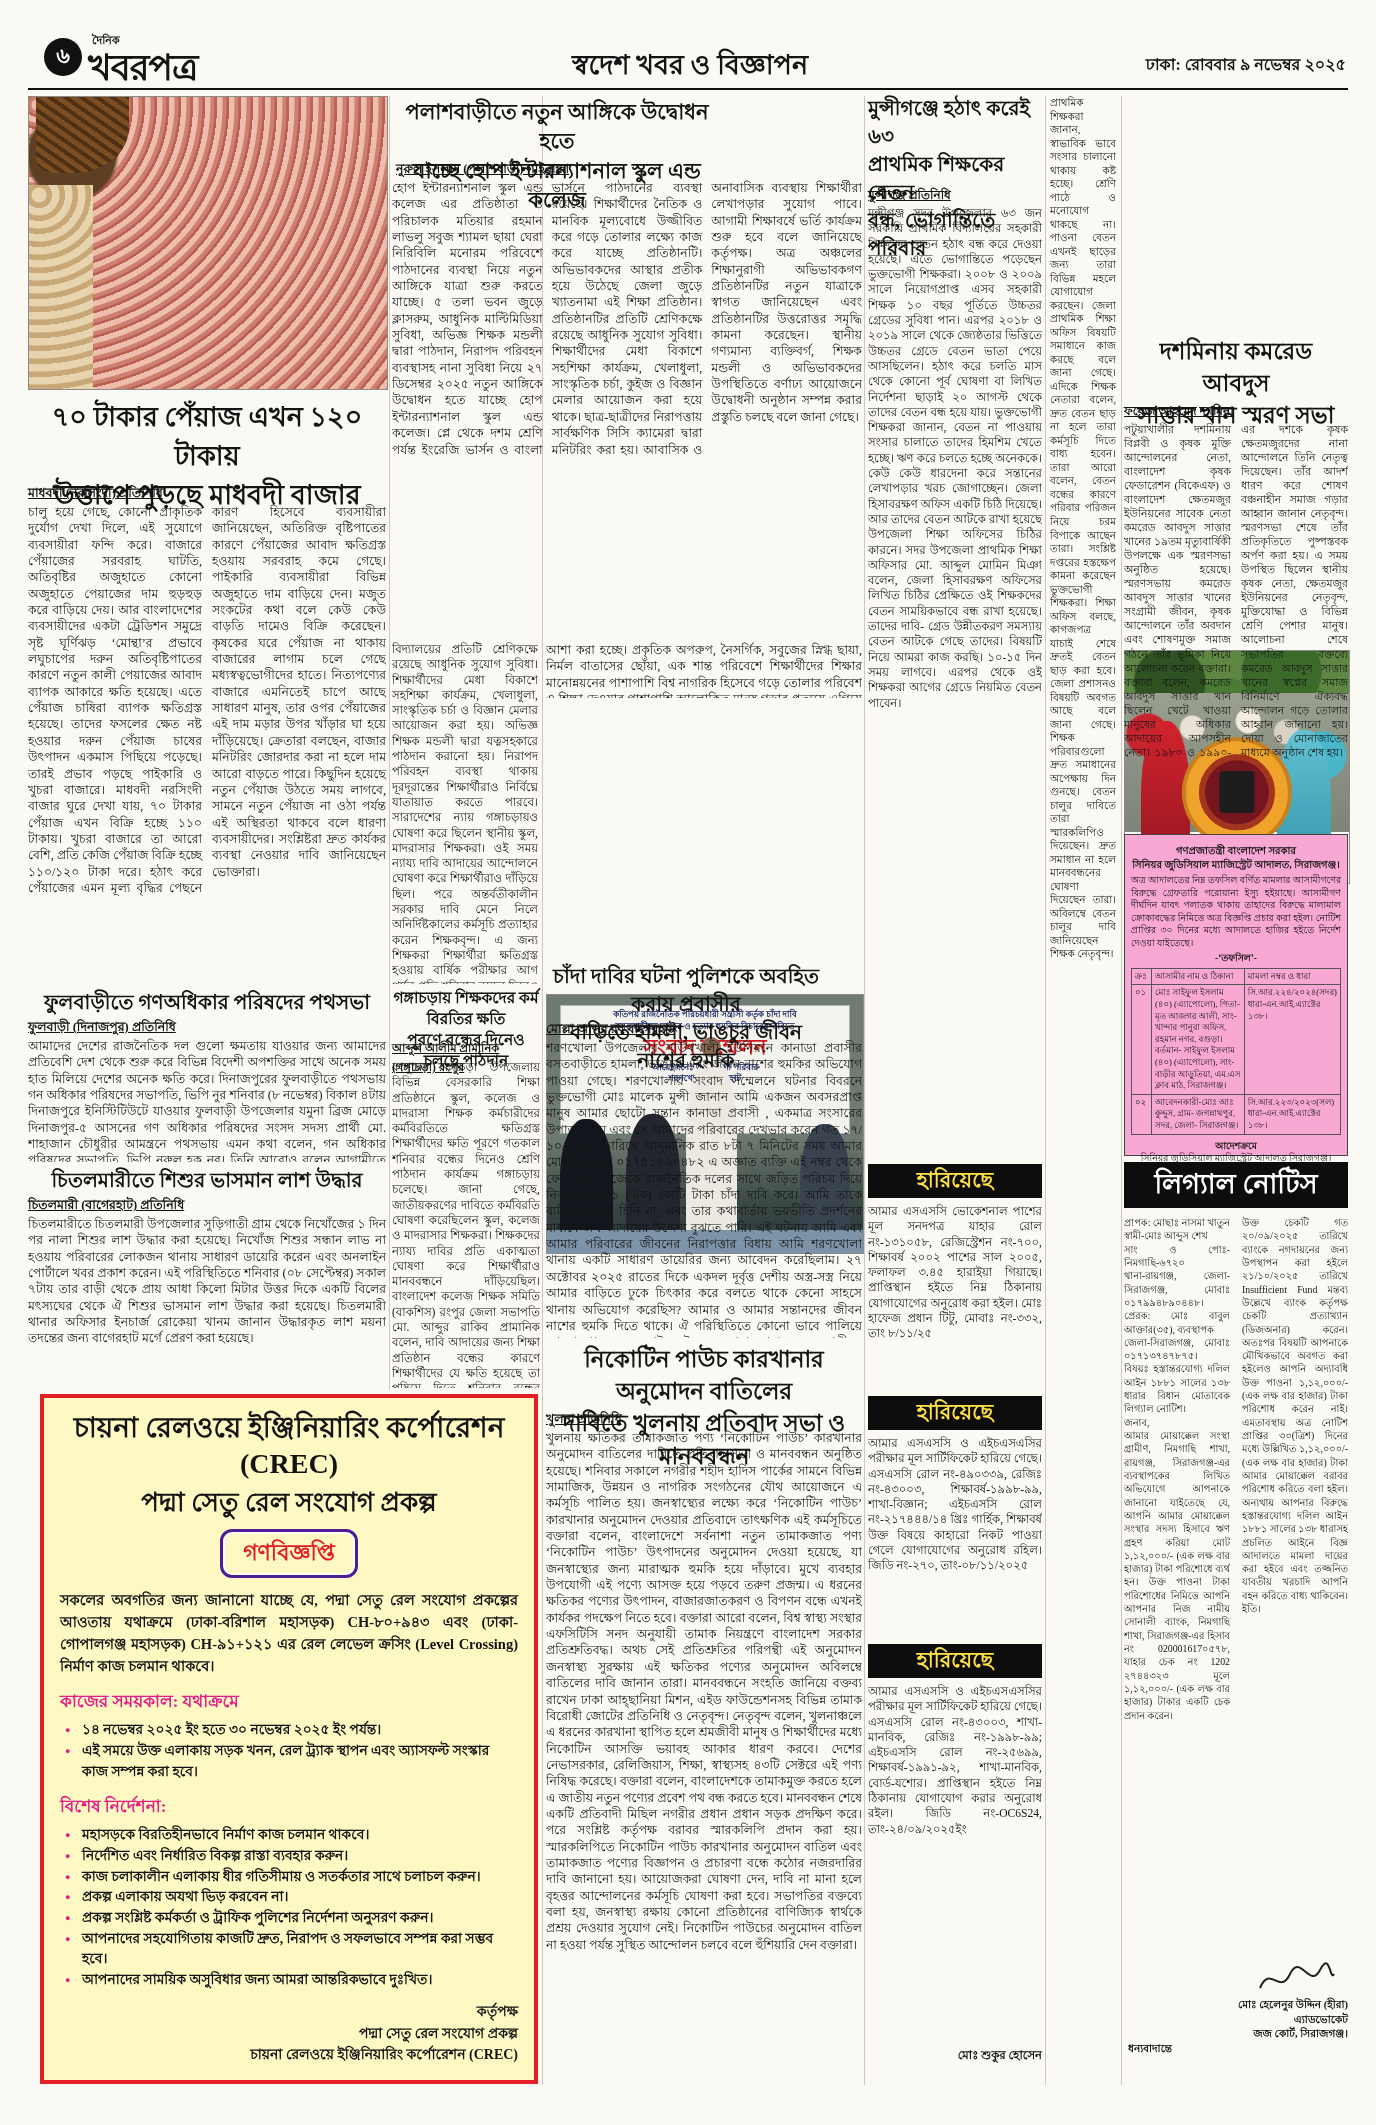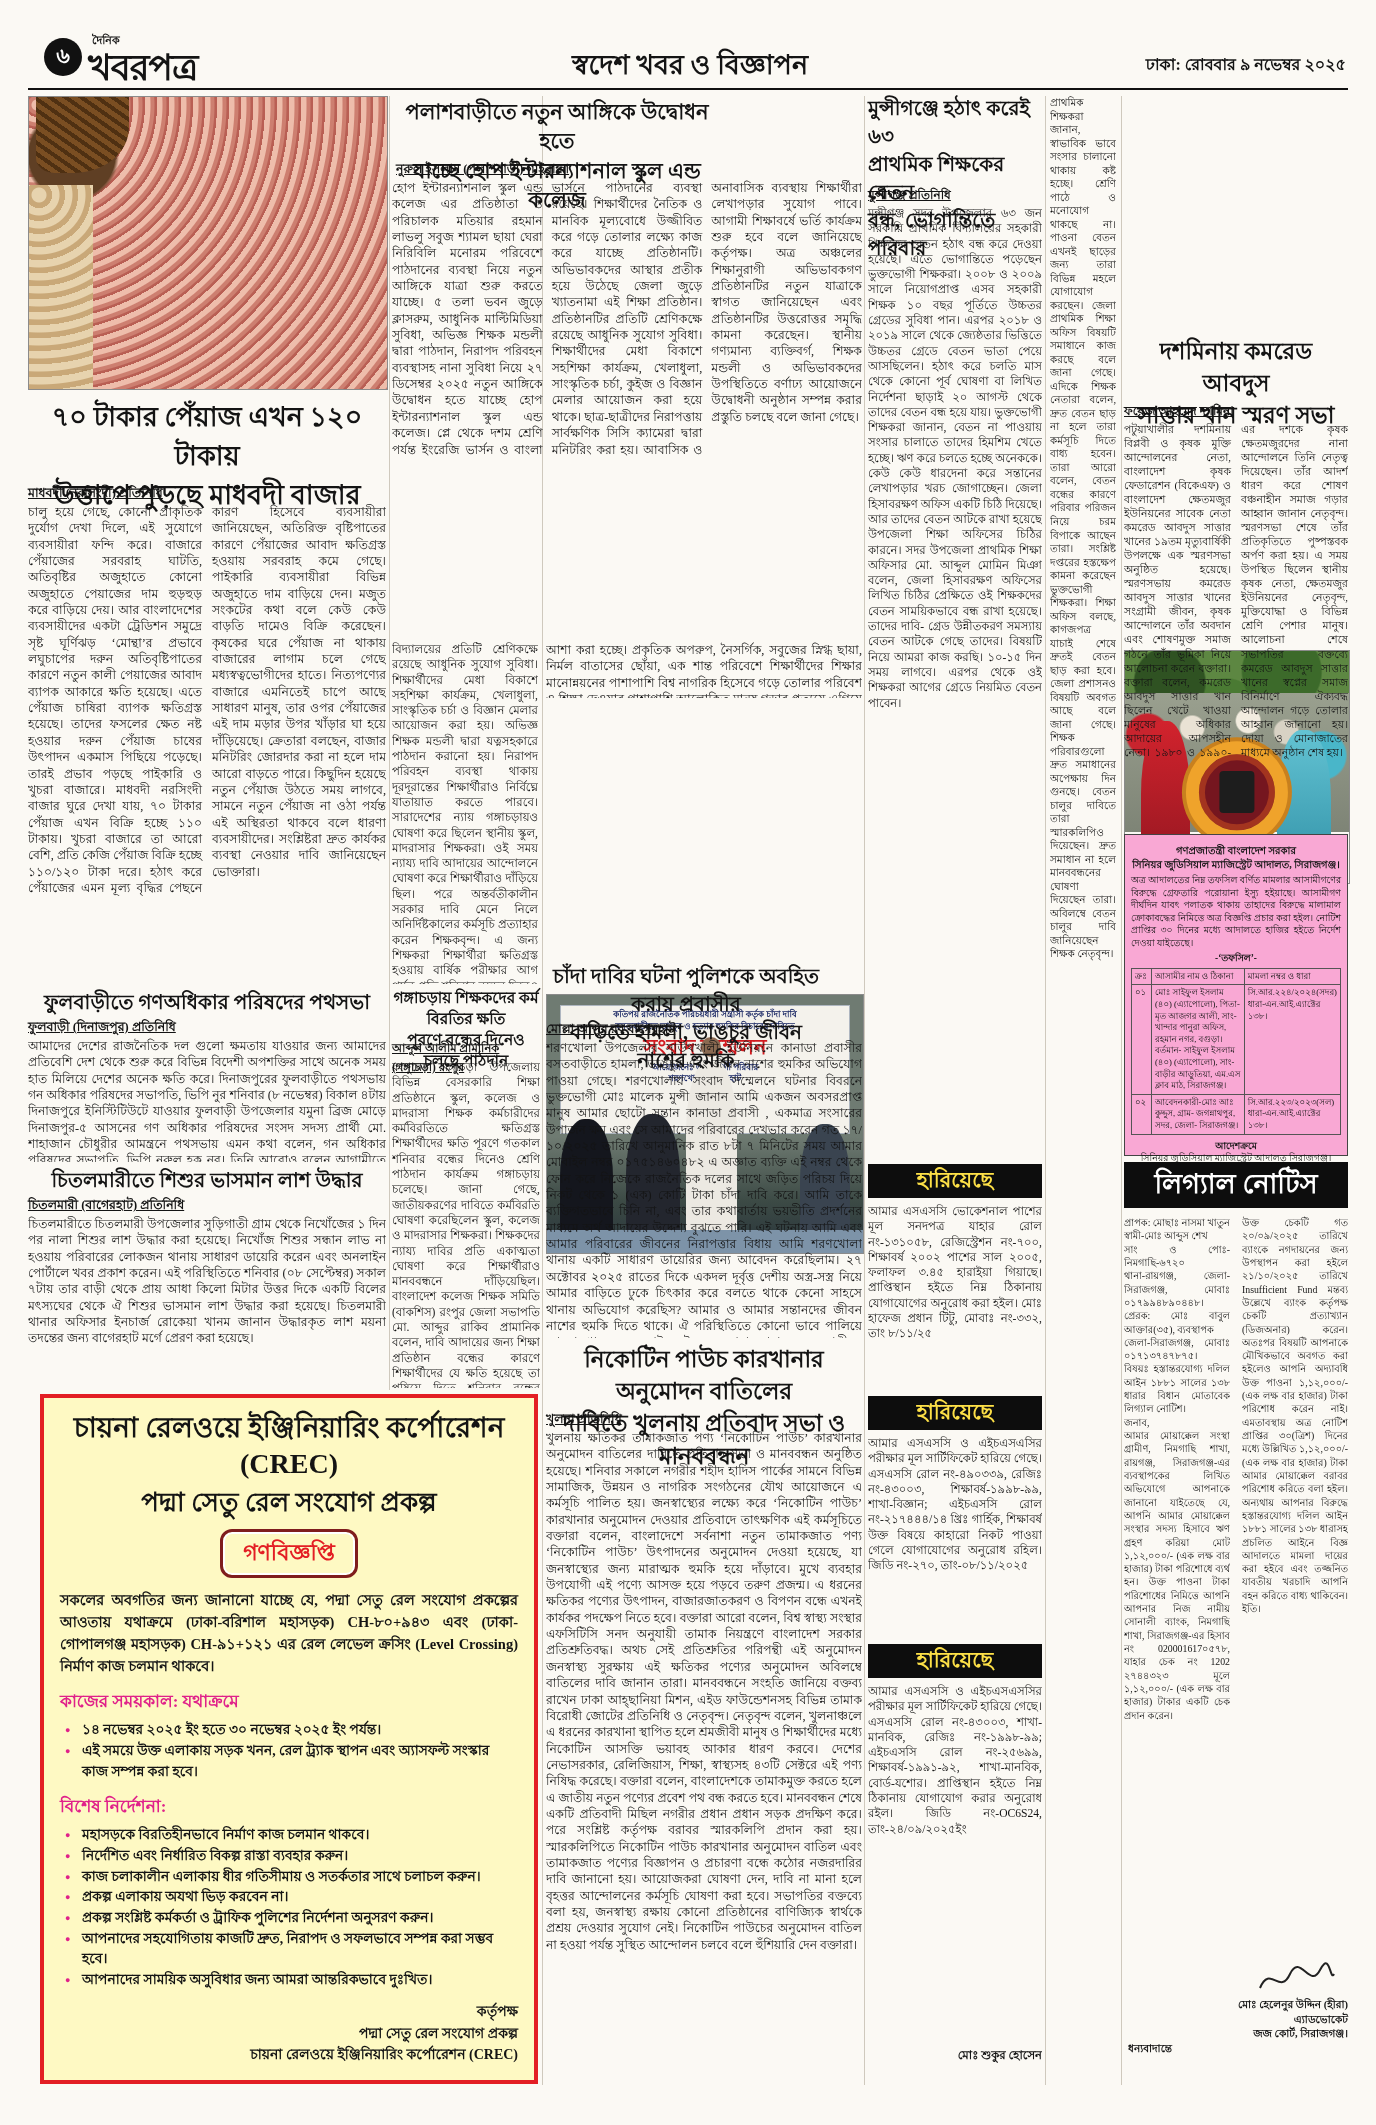--- a/index.html
+++ b/index.html
@@ -34,21 +34,21 @@
   .cols-2{column-count:2;column-gap:10px;}
   .cols-3{column-count:3;column-gap:9px;}
   .photo{border:1px solid #8b8b8b;overflow:hidden;position:relative;}
   
   .classified-head{background:#0d0d0d;color:#fde047;font-size:21px;font-weight:800;
     display:flex;align-items:center;justify-content:center;}
   
   .crec{border:4px solid #e31e24;background:#fef9c3;padding:12px 16px;box-sizing:border-box;}
   .crec-title1{font-size:28px;font-weight:800;text-align:center;line-height:1.3;}
   .crec-title2{font-size:26px;font-weight:800;text-align:center;line-height:1.25;margin-top:4px;}
-  .crec-badge{display:inline-block;border:3px solid #7f1d1d;border-radius:12px;color:#e31e24;
+  .crec-badge{display:inline-block;border:3px solid #4c1d95;border-radius:12px;color:#e31e24;
     font-size:22px;font-weight:800;padding:3px 20px;box-shadow:0 0 0 2px #fff inset;}
   .crec-intro{font-size:14.5px;font-weight:bold;text-align:justify;line-height:1.5;margin-top:12px;}
   .crec-h{color:#e0218a;font-size:17px;font-weight:800;margin:11px 0 4px 0;}
   .crec-ul{margin:0;padding-left:20px;list-style:none;}
   .crec-ul li{font-size:13.8px;font-weight:600;line-height:1.5;position:relative;padding-left:2px;}
   .crec-ul li::before{content:"●";color:#e0218a;font-size:9px;position:absolute;left:-15px;top:4px;}
   .crec-sig{font-size:14px;font-weight:bold;text-align:right;line-height:1.55;margin-top:10px;}
   
   .court-box{border:1.5px solid #444;background:#f9a8d4;padding:9px 6px;box-sizing:border-box;font-size:9.3px;line-height:1.35;}
   .court-box .gov{text-align:center;font-weight:bold;font-size:10px;}

